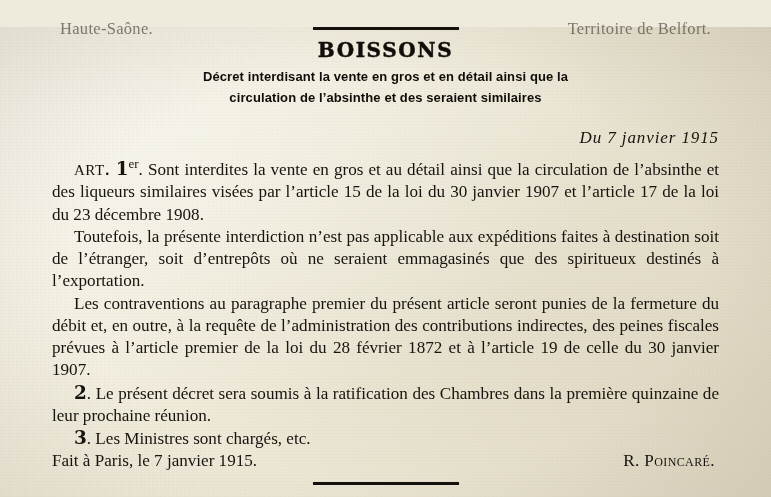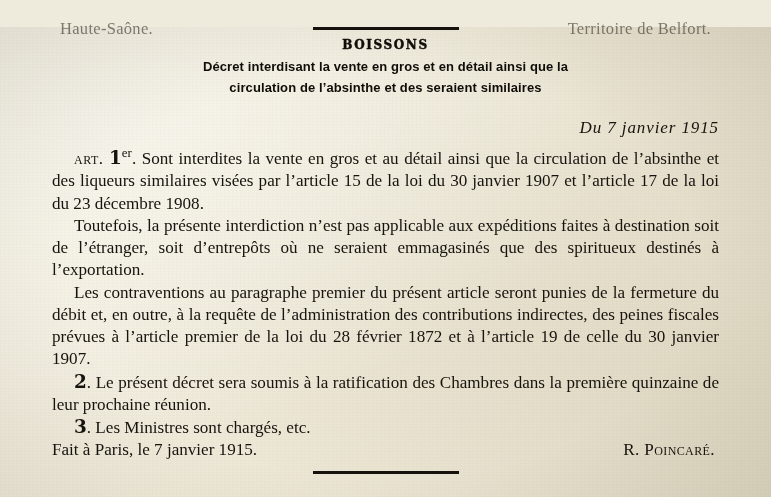--- a/index.html
+++ b/index.html
@@ -73,21 +73,21 @@
   }
   .rule-top   { margin-top: 27px; }
   .rule-bot   { margin-top: 9px; height: 3px; }
 
   
   .boissons {
     text-align: center;
     margin-top: 8px;
     font-family: "DejaVu Serif", "Liberation Serif", serif;
     font-weight: 700;
-    font-size: 12px;
+    font-size: 20px;
     letter-spacing: 1.6px;
     color: #110e0a;
     -webkit-text-stroke: .45px #110e0a;
   }
 
   .rubric {
     text-align: center;
     margin-top: 9px;
     font-size: 14.4px;
     letter-spacing: .45px;
@@ -126,21 +126,21 @@
   }
   .body p {
     margin: 0;
     text-indent: 22px;
   }
   .body p.noindent { text-indent: 0; gap: 46px; }
 
   .artlabel {
     font-variant: small-caps;
     text-transform: lowercase;
-    font-size: 17px;
+    font-size: 22px;
     letter-spacing: .5px;
   }
   .num {
     font-weight: 700;
     font-size: 18.4px;
     font-family: "DejaVu Serif", "Liberation Serif", serif;
   }
   .sup {
     font-size: 13px;
     vertical-align: super;

